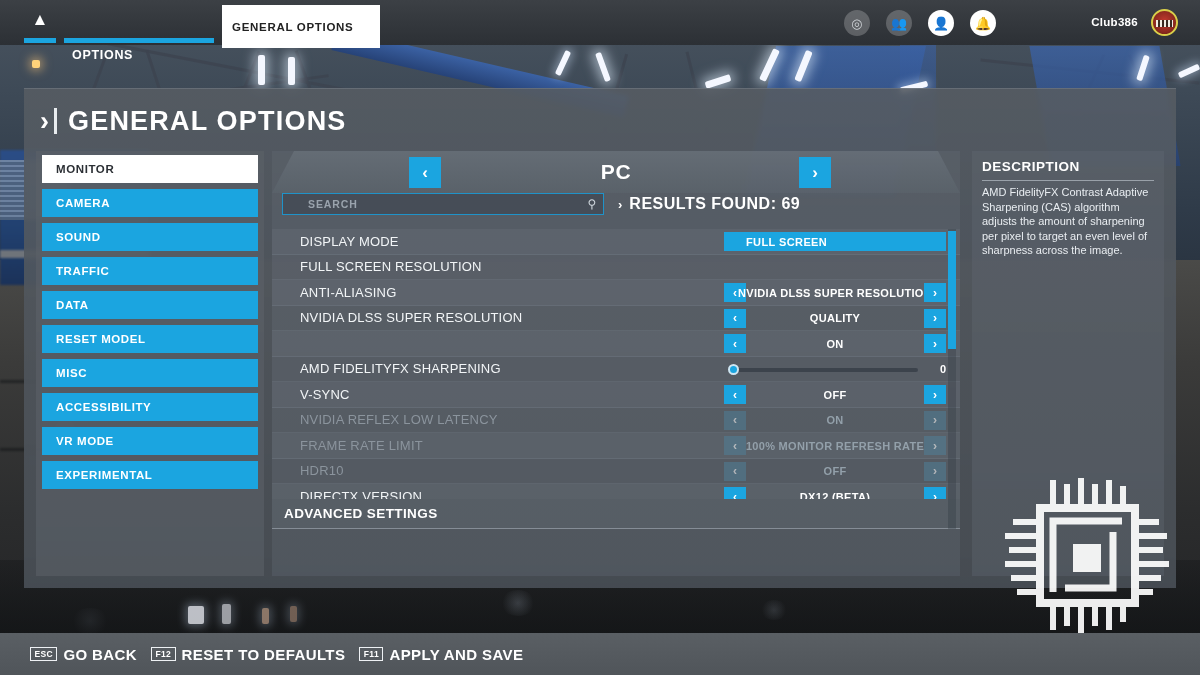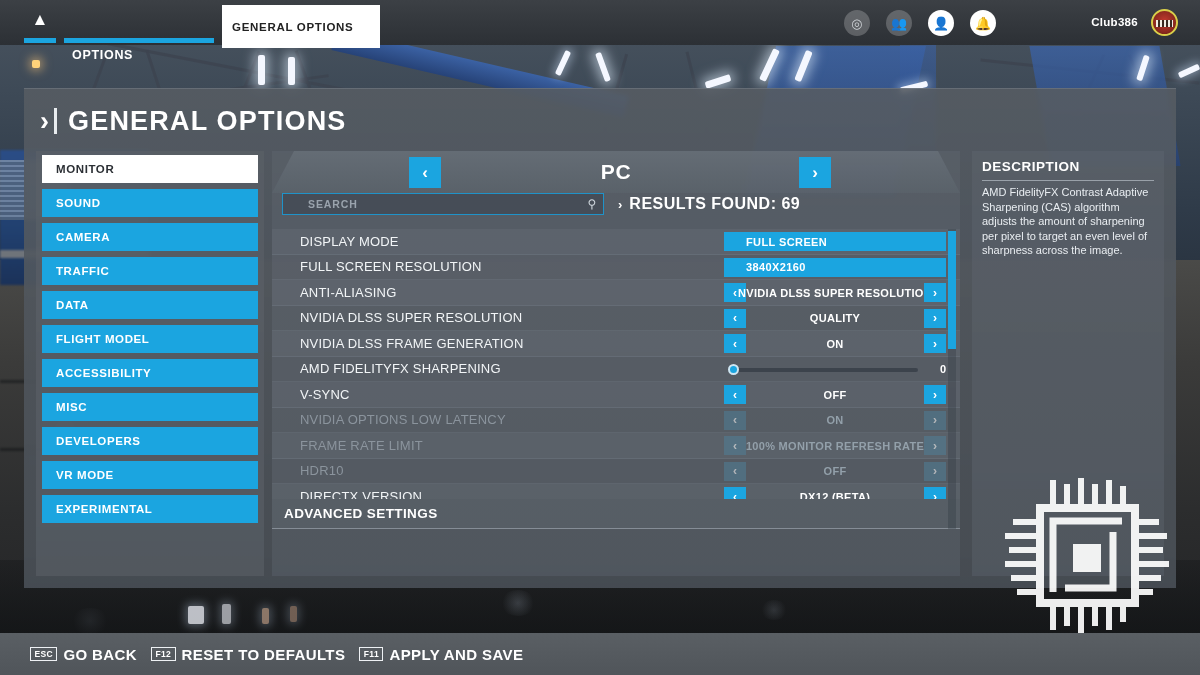--- a/index.html
+++ b/index.html
@@ -410,42 +410,39 @@
     <span class="chev">›</span>
     <span class="bar"></span>
     <span class="txt">GENERAL OPTIONS</span>
   </div>
 
   <div id="sidebar">
     <div class="side-item active">
       <span class="lbl">MONITOR</span>
       </div>
     <div class="side-item">
+      <span class="lbl">CAMERA</span>
+      </div>
+    <div class="side-item">
       <span class="lbl">SOUND</span>
       </div>
     <div class="side-item">
-      <span class="lbl">CAMERA</span>
-      </div>
-    <div class="side-item">
       <span class="lbl">TRAFFIC</span>
       </div>
     <div class="side-item">
       <span class="lbl">DATA</span>
       </div>
     <div class="side-item">
-      <span class="lbl">FLIGHT MODEL</span>
+      <span class="lbl">RESET MODEL</span>
+      </div>
+    <div class="side-item">
+      <span class="lbl">MISC</span>
       </div>
     <div class="side-item">
       <span class="lbl">ACCESSIBILITY</span>
-      </div>
-    <div class="side-item">
-      <span class="lbl">MISC</span>
-      </div>
-    <div class="side-item">
-      <span class="lbl">DEVELOPERS</span>
       </div>
     <div class="side-item">
       <span class="lbl">VR MODE</span>
       </div>
     <div class="side-item">
       <span class="lbl">EXPERIMENTAL</span>
       </div>
   </div>
 
   <div id="center">
@@ -472,23 +469,20 @@
 
       <div class="row odd">
         <span class="name">DISPLAY MODE</span>
         <div class="combo">
           <span class="val">FULL SCREEN</span>
         </div>
       </div>
 
       <div class="row even">
         <span class="name">FULL SCREEN RESOLUTION</span>
-        <div class="combo">
-          <span class="val">3840X2160</span>
-        </div>
       </div>
 
       <div class="row odd">
         <span class="name">ANTI-ALIASING</span>
         <div class="sel">
           <div class="arrow l">‹</div>
           <div class="val">NVIDIA DLSS SUPER RESOLUTION</div>
           <div class="arrow r">›</div>
         </div>
       </div>
@@ -496,21 +490,20 @@
       <div class="row even">
         <span class="name">NVIDIA DLSS SUPER RESOLUTION</span>
         <div class="sel">
           <div class="arrow l">‹</div>
           <div class="val">QUALITY</div>
           <div class="arrow r">›</div>
         </div>
       </div>
 
       <div class="row odd">
-        <span class="name">NVIDIA DLSS FRAME GENERATION</span>
         <div class="sel">
           <div class="arrow l">‹</div>
           <div class="val">ON</div>
           <div class="arrow r">›</div>
         </div>
       </div>
 
       <div class="row even">
         <span class="name">AMD FIDELITYFX SHARPENING</span>
         <div class="slider">
@@ -523,21 +516,21 @@
       <div class="row odd">
         <span class="name">V-SYNC</span>
         <div class="sel">
           <div class="arrow l">‹</div>
           <div class="val">OFF</div>
           <div class="arrow r">›</div>
         </div>
       </div>
 
       <div class="row even disabled">
-        <span class="name">NVIDIA OPTIONS LOW LATENCY</span>
+        <span class="name">NVIDIA REFLEX LOW LATENCY</span>
         <div class="sel">
           <div class="arrow l">‹</div>
           <div class="val">ON</div>
           <div class="arrow r">›</div>
         </div>
       </div>
 
       <div class="row odd disabled">
         <span class="name">FRAME RATE LIMIT</span>
         <div class="sel">

